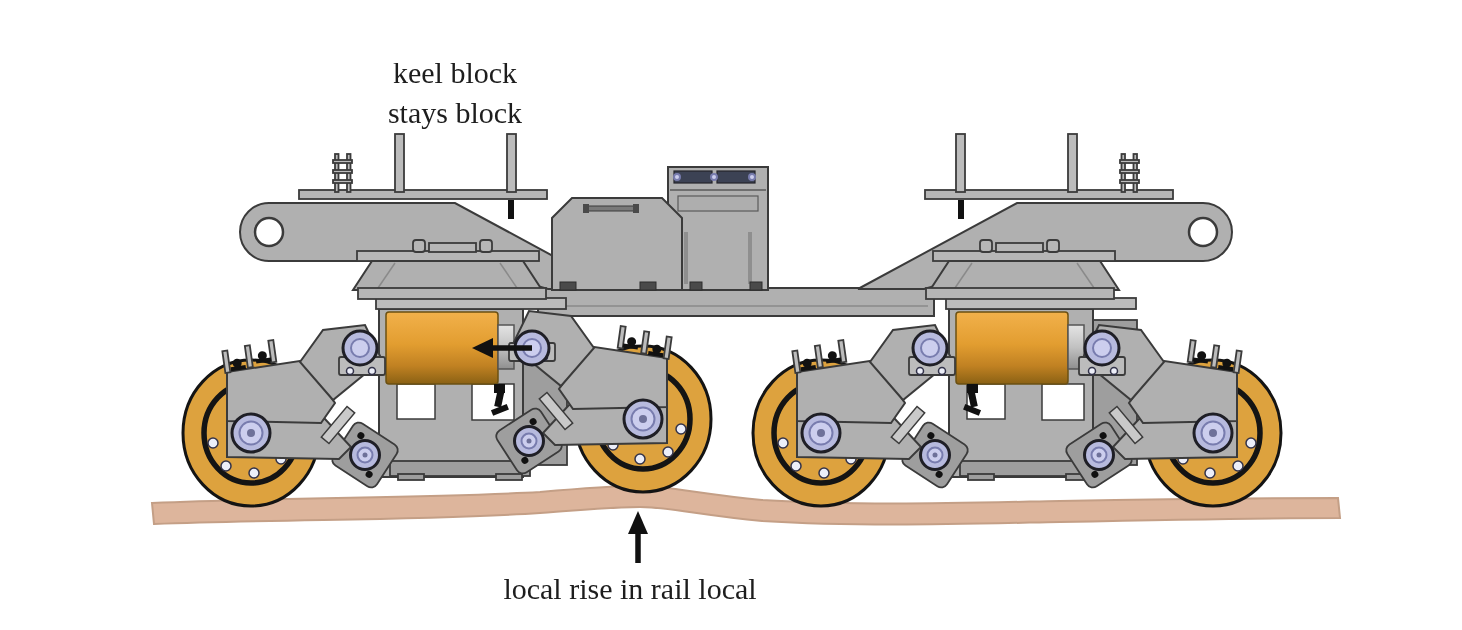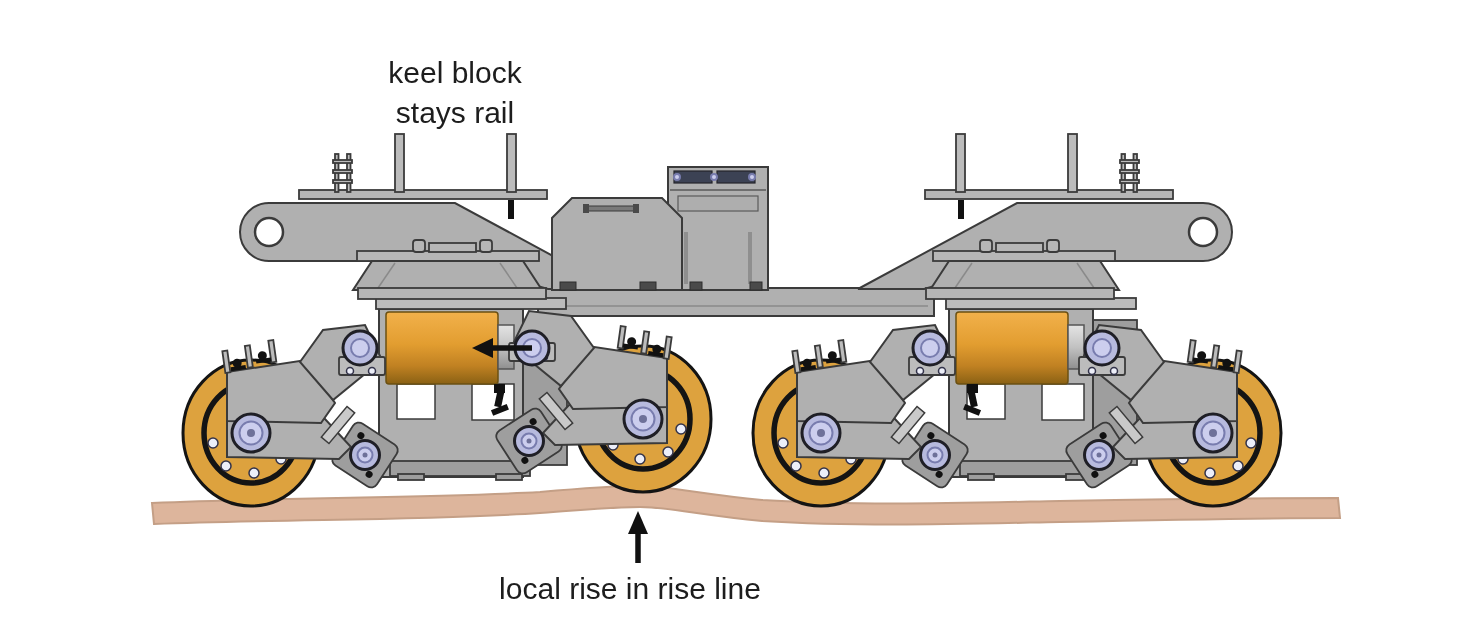--- a/index.html
+++ b/index.html
@@ -1,17 +1,17 @@
 <!DOCTYPE html>
 <html style="--bg: #ffffff; --text: #1d1d1d; --wheel-orange: #dda23e; --cylinder-orange: #e29d30; --hub-lavender: #b7bade; --rail-tan: #ddb59c; --metal-gray: #b0b0b0; --outline-gray: #3b3b3b; --arrow-black: #111111;"><head>
 <meta charset="utf-8">
 <style>
   html,body{margin:0;padding:0;background:#fff;}
   .stage{position:relative;width:1342px;height:630px;background:var(--bg,#ffffff);
-         overflow:hidden;font-family:Liberation Sans, sans-serif;}
+         overflow:hidden;font-family:Liberation Serif, serif;}
   .stage svg{position:absolute;left:0;top:0;}
   .lbl{position:absolute;color:var(--text,#1d1d1d);font-size:30px;line-height:40px;white-space:nowrap;}
   .lbl .ln{display:block;}
   .lbl-keel{left:320px;top:53px;width:270px;text-align:center;}
   .lbl-cyl{left:146px;top:277px;}
   .lbl-rise{left:480px;top:569px;width:300px;text-align:center;}
 
   
   .metal{fill:#b0b0b0;stroke:#3b3b3b;stroke-width:2;}
   .metal-lt{fill:#bcbcbc;stroke:#3b3b3b;stroke-width:1.8;}
@@ -209,17 +209,17 @@
   </g>
 
   <g>
     <line class="arrow-line" x1="638" y1="563" x2="638" y2="533"></line>
     <polygon class="arrow-head" points="638,511 628,534 648,534"></polygon>
   </g>
 </svg>
 
 <div class="lbl lbl-keel">
   <span class="ln">keel block</span>
-  <span class="ln">stays rail</span>
+  <span class="ln">stays block</span>
 </div>
-<div class="lbl lbl-rise">local rise in rise line</div>
+<div class="lbl lbl-rise">local rise in rail local</div>
 
 </div>
 
 </body></html>

